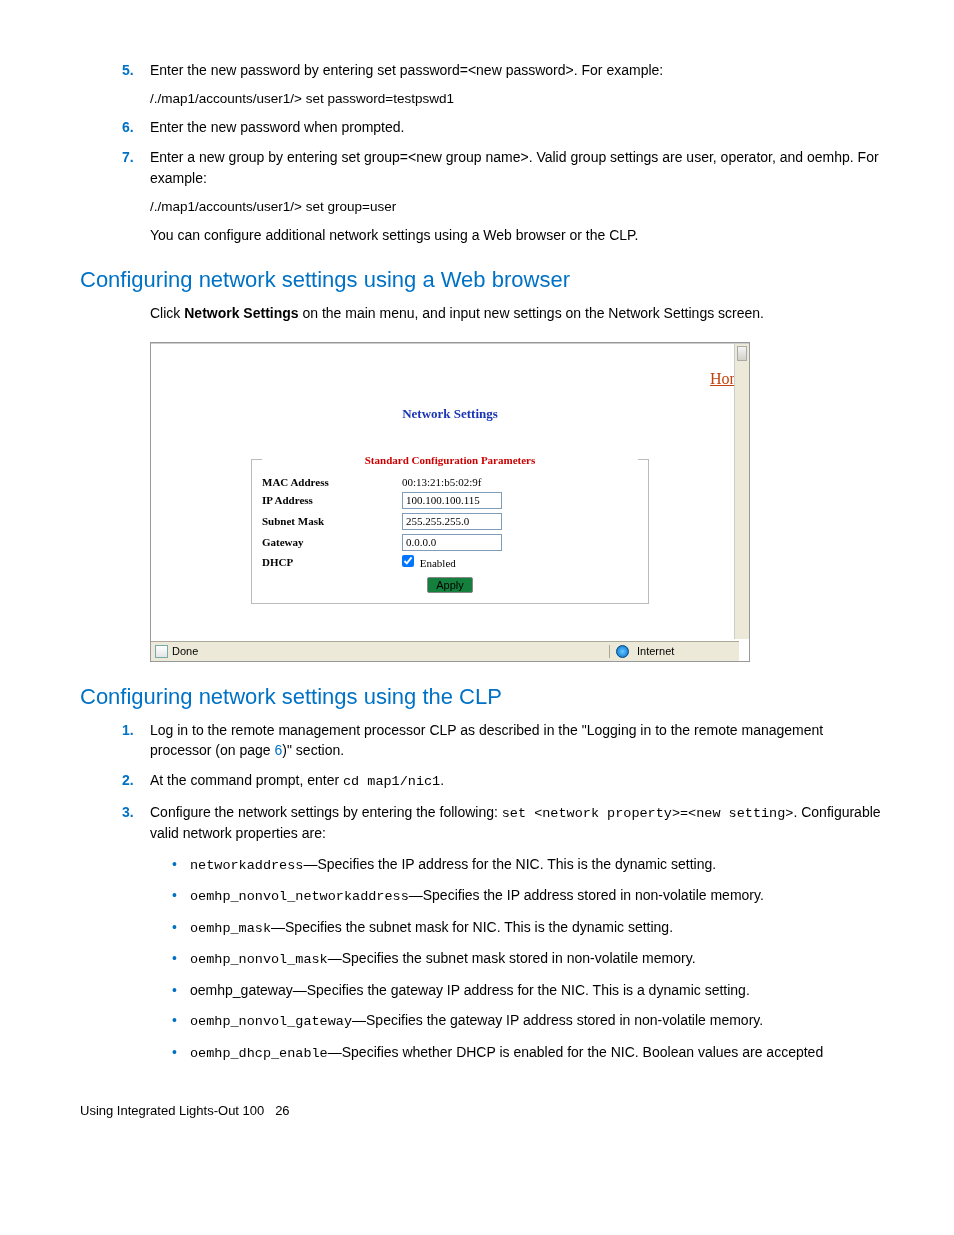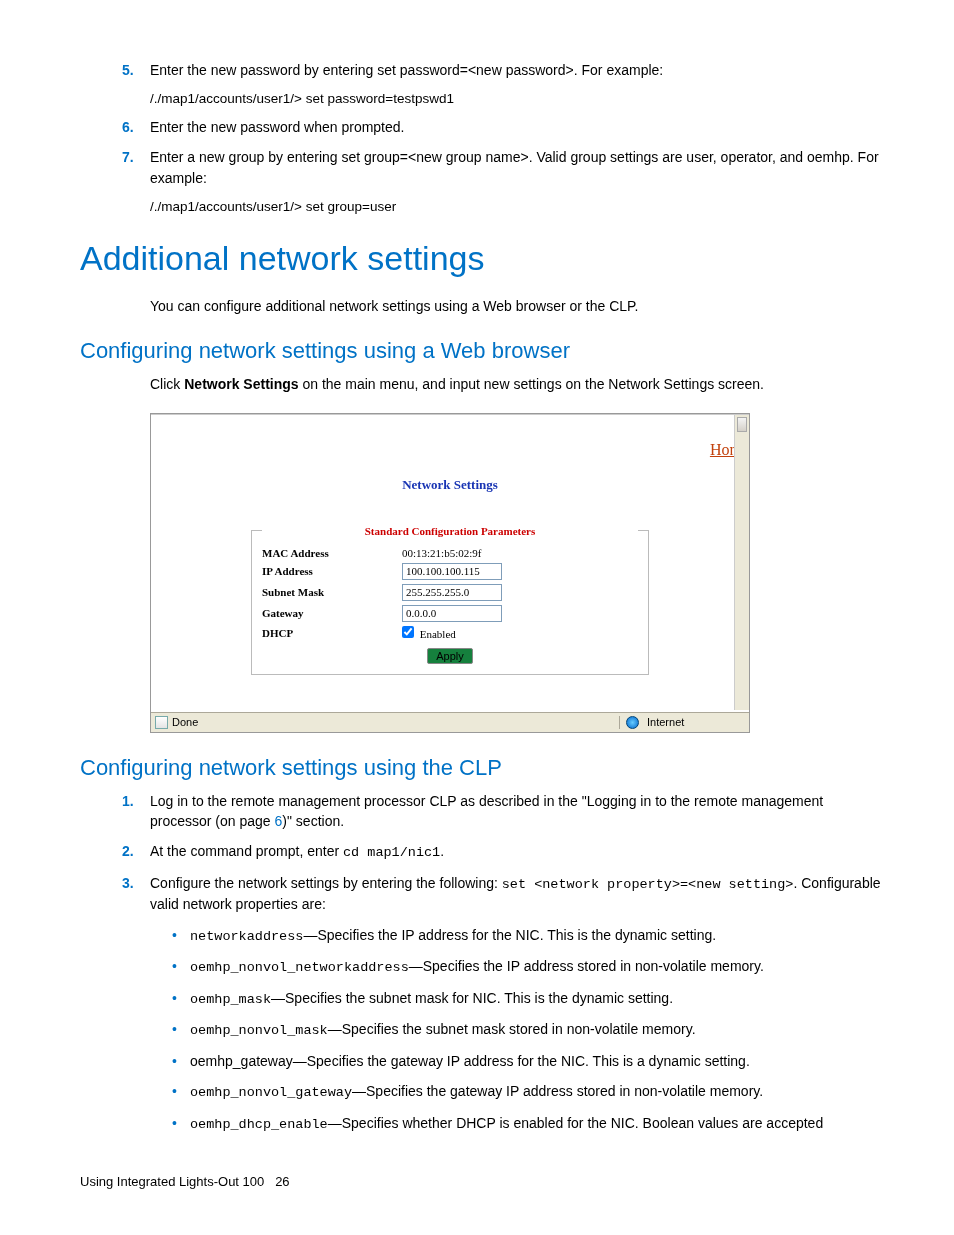--- a/index.html
+++ b/index.html
@@ -150,21 +150,21 @@
   .screenshot button.apply {
     font-family: Arial, sans-serif;
     font-size: 11px;
     padding: 1px 8px;
     background: #15803d;
     border: 1px solid #888;
     border-radius: 2px;
   }
   .screenshot .statusbar {
     position: absolute;
-    left: 0; right: 0; bottom: 0;
+    left: 0; right: 10px; bottom: 0;
     height: 20px;
     border-top: 1px solid #aca899;
     background: #ece9d8;
     display: flex;
     align-items: center;
     font-size: 11px;
     font-family: Tahoma, sans-serif;
   }
   .screenshot .statusbar .sb-left {
     flex: 1;
@@ -226,21 +226,20 @@
       <span class="num">6.</span>
       <span>Enter the new password when prompted.</span>
     </li>
     <li>
       <span class="num">7.</span>
       <span>Enter a new group by entering set group=&lt;new group name&gt;. Valid group settings are user, operator, and oemhp. For example:</span>
     </li>
   </ol>
   <div class="code-line">/./map1/accounts/user1/&gt; set group=user</div>
 
-  <h1 class="main-heading">Additional network settings</h1>
   <div class="body-text">You can configure additional network settings using a Web browser or the CLP.</div>
 
   <h2 class="sub-heading">Configuring network settings using a Web browser</h2>
   <div class="body-text">
     <span>Click </span><b>Network Settings</b><span> on the main menu, and input new settings on the Network Settings screen.</span>
   </div>
 
   <div class="screenshot">
     <div class="screenshot-inner">
       <div class="scrollbar"></div>

